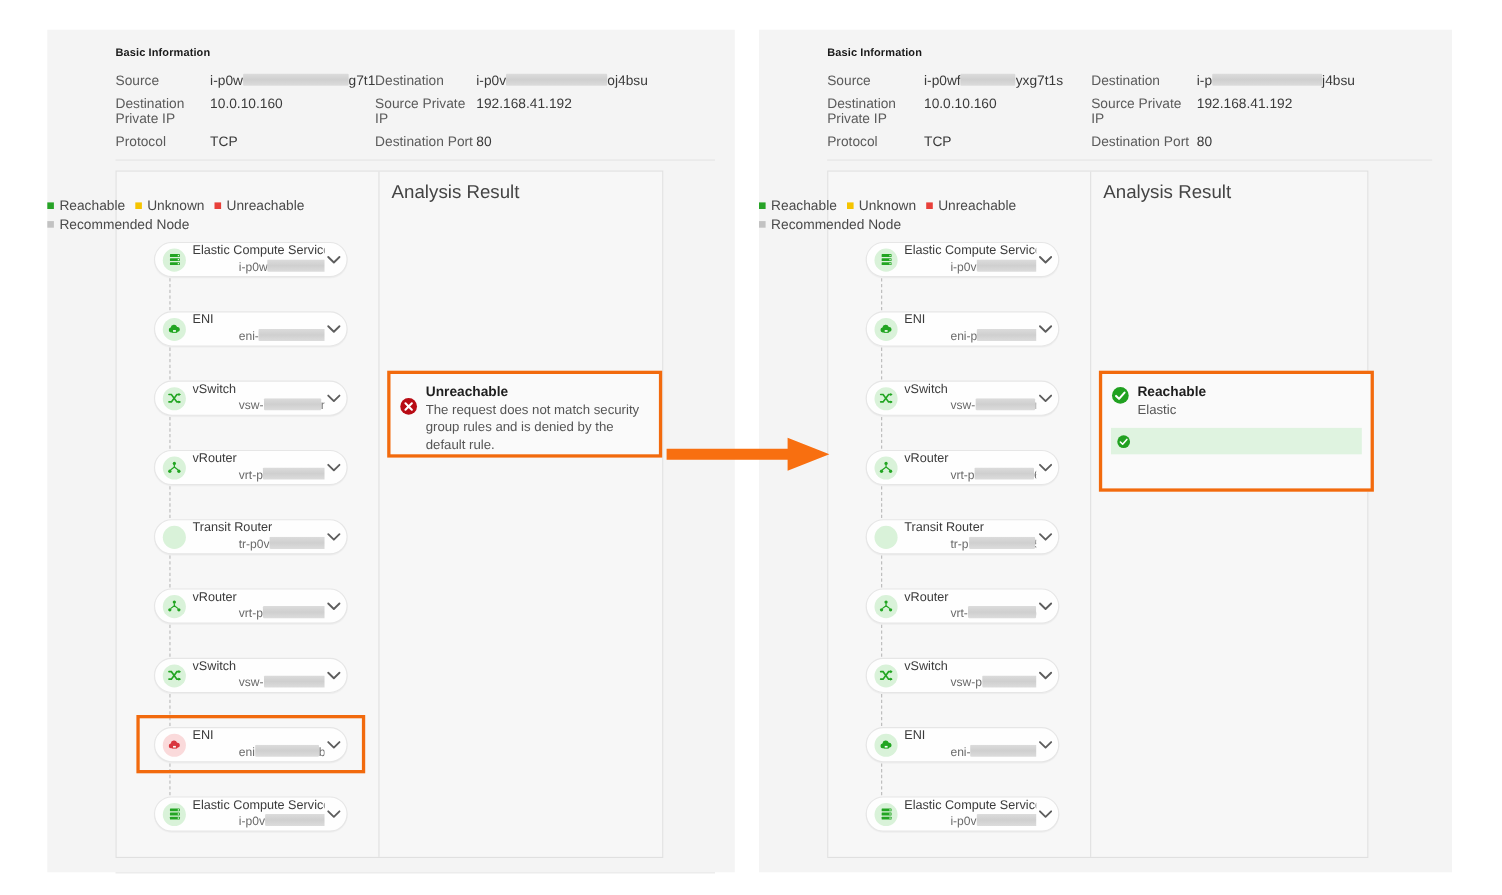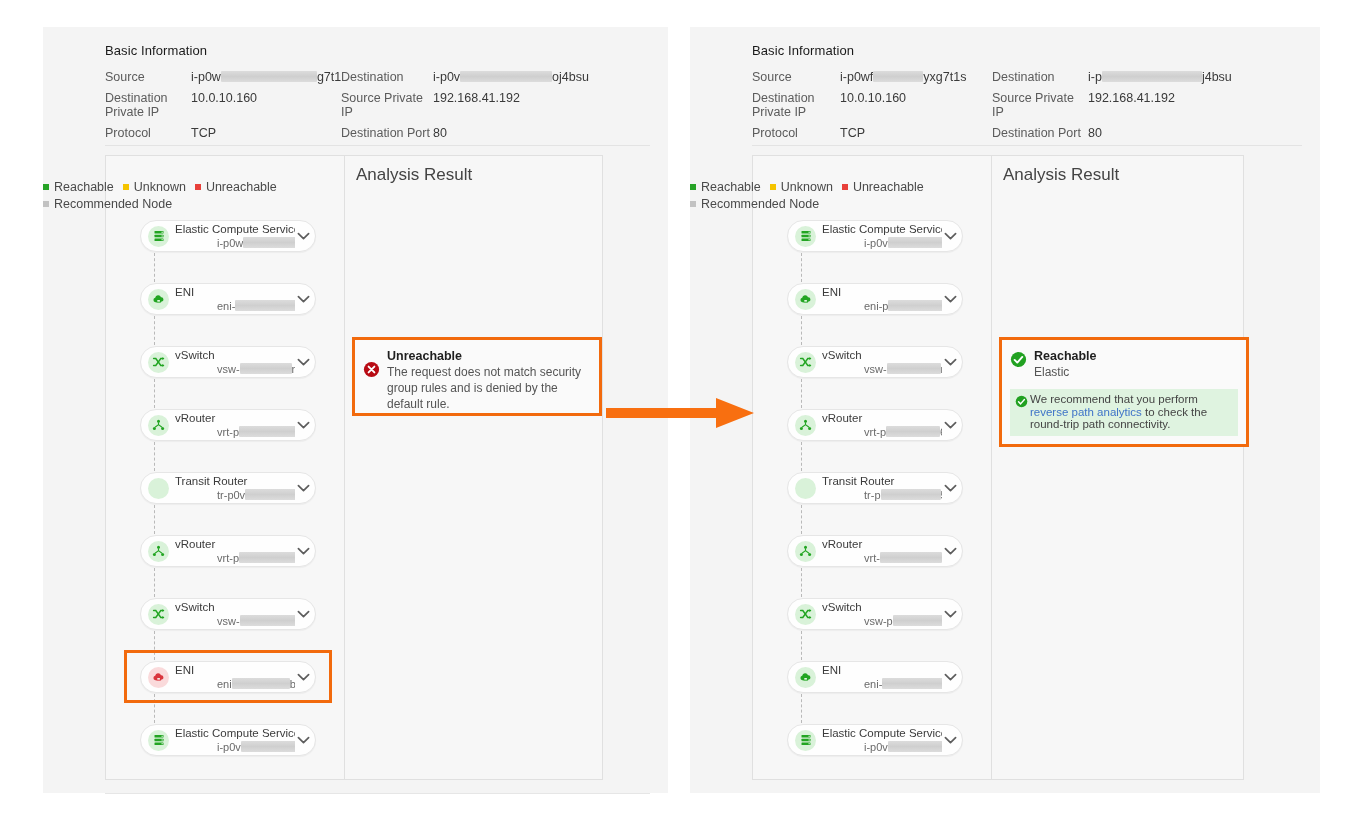--- a/index.html
+++ b/index.html
@@ -22,21 +22,21 @@
     background:#f4f4f4;
   }
   #panel-left  { left:43px;  width:625px; height:766px; }
   #panel-right { left:690px; width:630px; height:766px; }
 
   .panel-inner { position:absolute; left:0; top:0; right:0; bottom:0; }
 
   
   .basic-info { position:absolute; left:62px; top:16px; right:18px; }
   .basic-title {
-    font-size:13px; font-weight:normal; color:#1a1a1a;
+    font-size:10px; font-weight:bold; color:#1a1a1a;
     letter-spacing:.1px; margin-bottom:12px;
   }
   .info-grid {
     display:grid;
     grid-template-columns: 86px 150px 92px 1fr;
     row-gap:7px;
     column-gap:0;
     font-size:12.5px;
     line-height:14px;
   }
@@ -685,21 +685,20 @@
             <div class="result-text">
               <div class="result-title">Reachable</div>
               <div class="result-desc">Elastic</div>
             </div>
           </div>
           <div class="reco-box">
             <div class="reco-icon"><svg width="13" height="13" viewBox="0 0 17 17">
                 <circle cx="8.5" cy="8.5" r="7.6" fill="#21a121"></circle>
                 <path d="M4.6 8.9 L7.3 11.6 L12.3 5.9" fill="none" stroke="#ffffff" stroke-width="1.9" stroke-linecap="round" stroke-linejoin="round"></path>
               </svg></div>
-            <div class="reco-text">We recommend that you perform <span class="reco-link">reverse path analytics</span> to check the round-trip path connectivity.</div>
           </div>
         </div>
     </div>
 
     <div class="legend"><span class="legend-item"><span class="legend-dot" style="background: rgb(39, 163, 39);"></span><span>Reachable</span></span><span class="legend-item"><span class="legend-dot" style="background: rgb(245, 196, 0);"></span><span>Unknown</span></span><span class="legend-item"><span class="legend-dot" style="background: rgb(232, 64, 58);"></span><span>Unreachable</span></span><span class="legend-item"><span class="legend-dot" style="background: rgb(194, 194, 194);"></span><span>Recommended Node</span></span></div>
   </div>
 </div>
 
 <div id="arrow">
   <svg width="152" height="34" viewBox="0 0 152 34">

